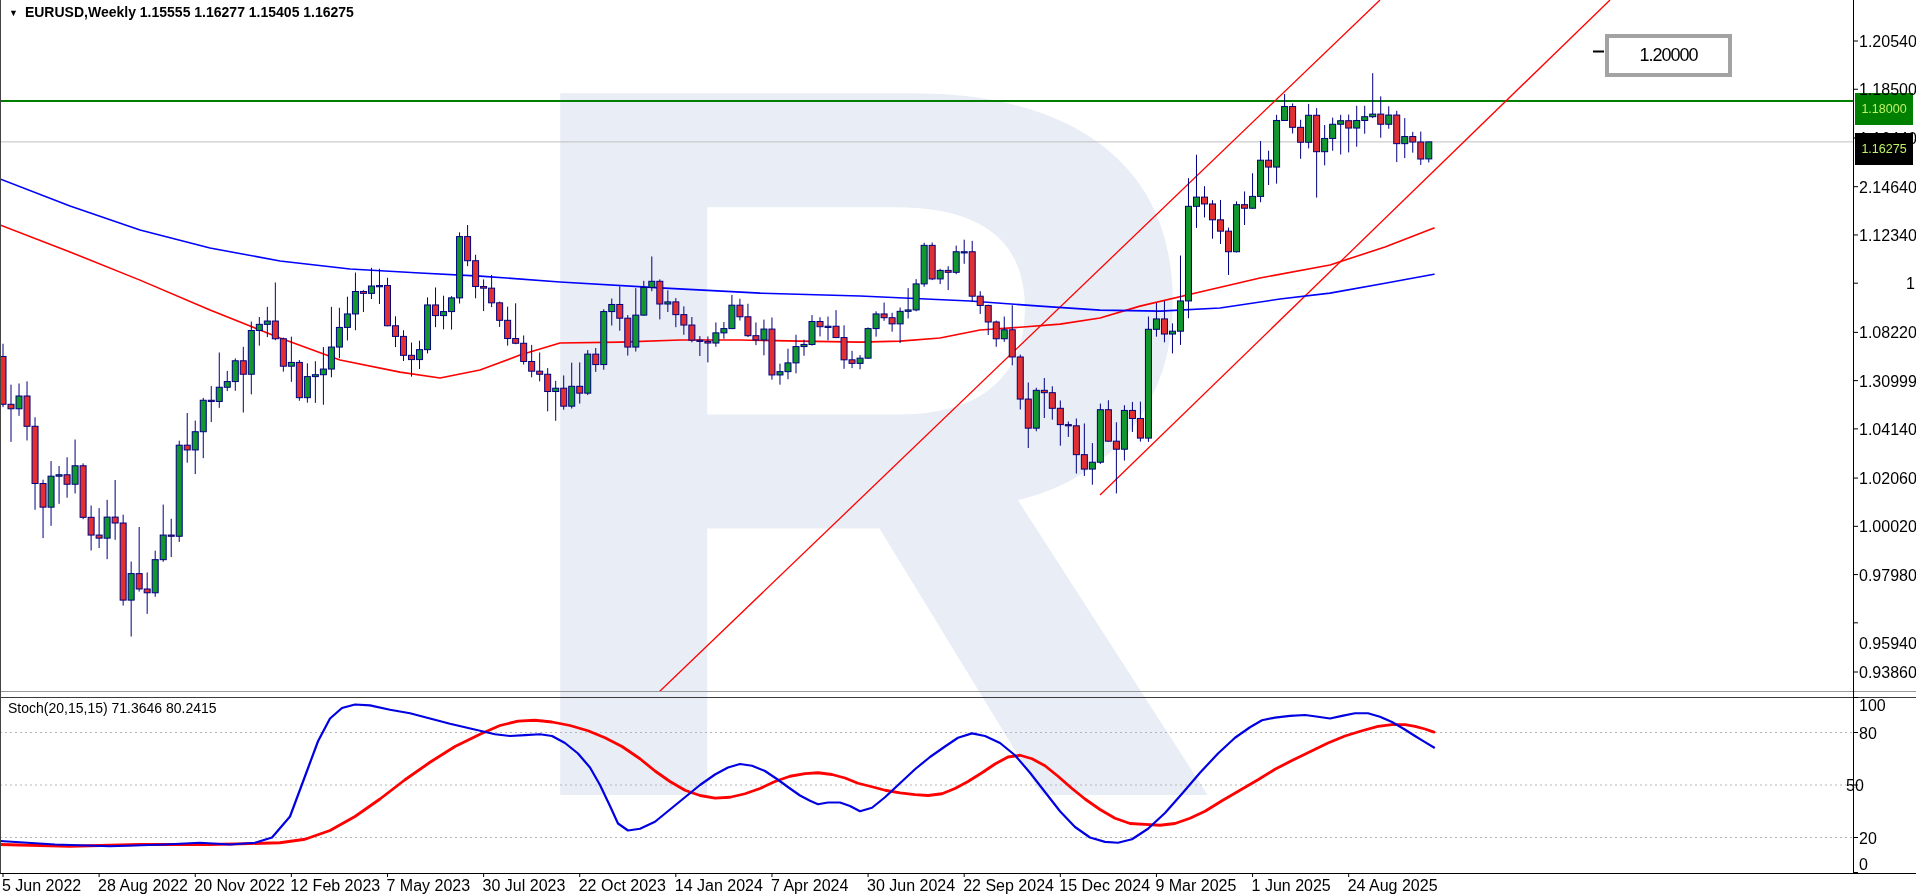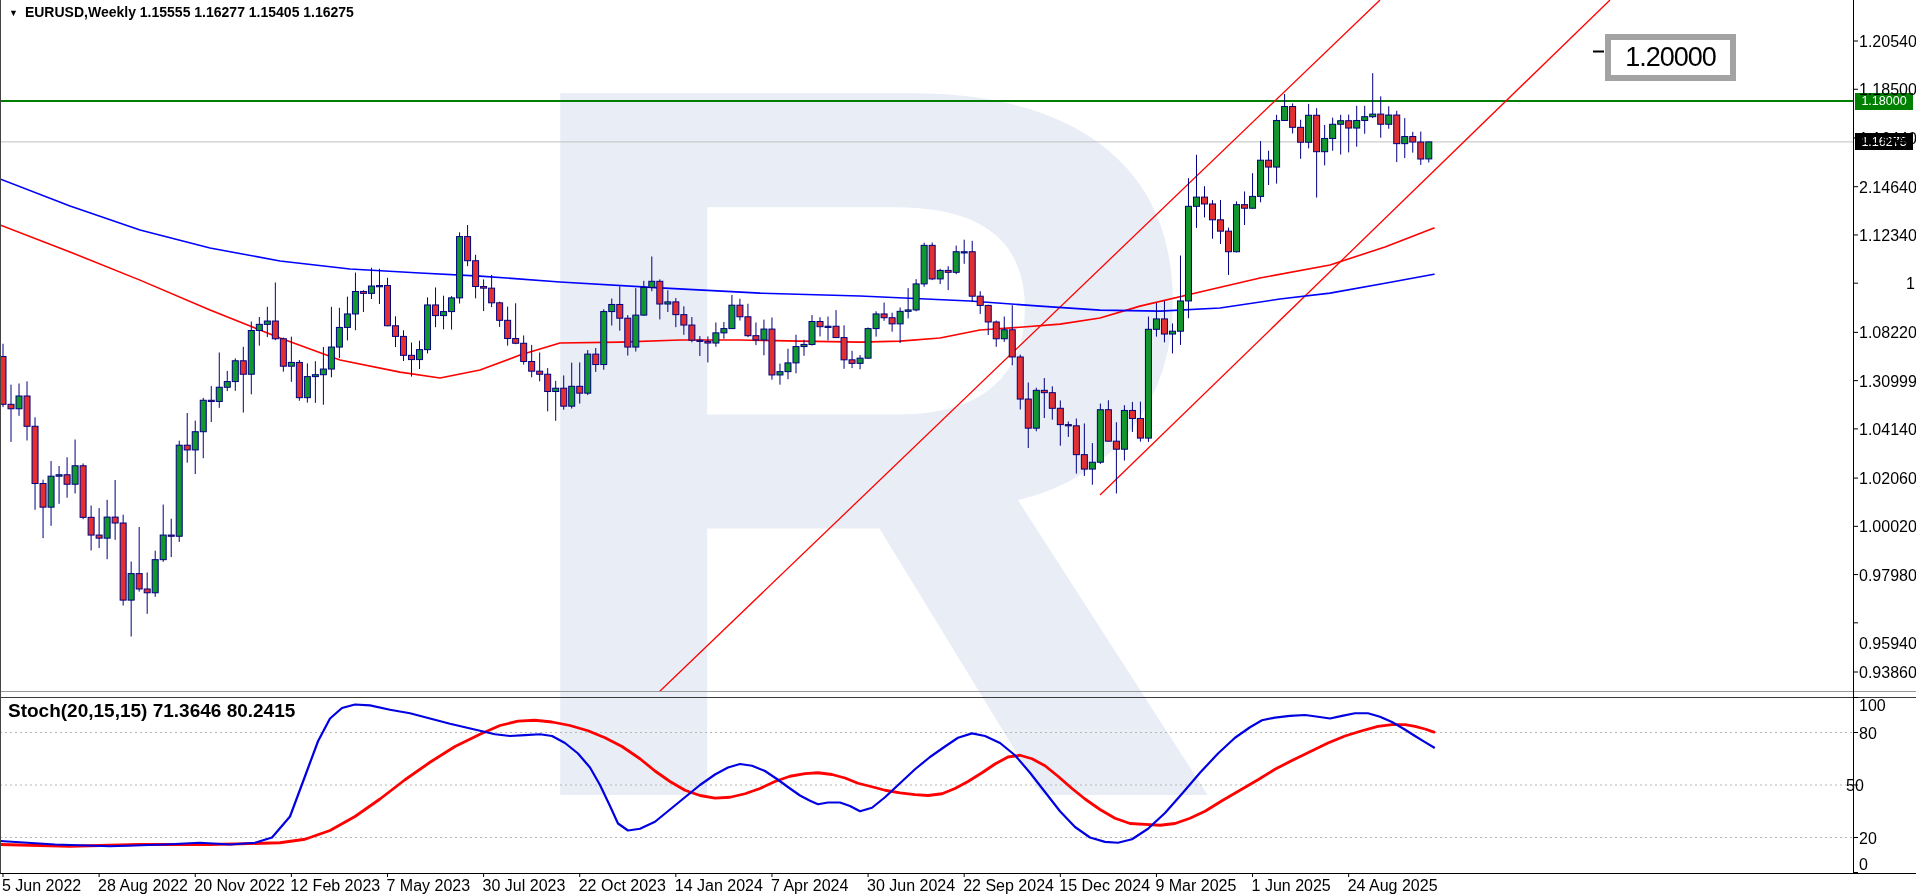--- a/index.html
+++ b/index.html
@@ -4,25 +4,25 @@
 <style>
   html,body{margin:0;padding:0;background:#fff;}
   #chart-root{position:relative;width:1916px;height:896px;background:#ffffff;overflow:hidden;
     font-family:"Liberation Sans",sans-serif;-webkit-font-smoothing:antialiased;}
   #watermark{position:absolute;left:492px;top:-68px;font-size:1020px;line-height:1;font-weight:700;
     color:#e9edf6;z-index:0;user-select:none;}
   #main-svg{position:absolute;left:0;top:0;z-index:1;}
   .overlay{position:absolute;z-index:2;color:#000;}
   #chart-title{left:9px;top:4px;font-size:14px;font-weight:700;display:flex;align-items:center;gap:7px;}
   #symbol-dropdown-icon{font-size:9px;position:relative;top:1px;}
-  #stoch-title{left:8px;top:700px;font-size:19px;font-weight:700;}
-  #price-label-box{left:1605px;top:34px;width:119px;height:35px;border:6px solid #a3a3a3;background:#fff;
-    display:flex;align-items:center;justify-content:center;font-size:27px;letter-spacing:-1px;}
-  .badge{left:1855px;width:58px;height:17px;display:flex;align-items:center;justify-content:center;
-    color:#ffffff;font-size:12.5px;}
+  #stoch-title{left:8px;top:700px;font-size:14px;font-weight:400;}
+  #price-label-box{left:1605px;top:34px;width:119px;height:35px;border:4px solid #a3a3a3;background:#fff;
+    display:flex;align-items:center;justify-content:center;font-size:18px;letter-spacing:-1px;}
+  .badge{left:1855px;width:58px;height:32px;display:flex;align-items:center;justify-content:center;
+    color:#bef264;font-size:12.5px;}
   .axis-label{position:absolute;font-size:16px;color:#000;white-space:nowrap;}
 </style>
 </head>
 <body>
 
 <div id="chart-root">
   <div id="watermark">R</div>
 
   <svg id="main-svg" width="1916" height="896">
       <clipPath id="clip-price">

